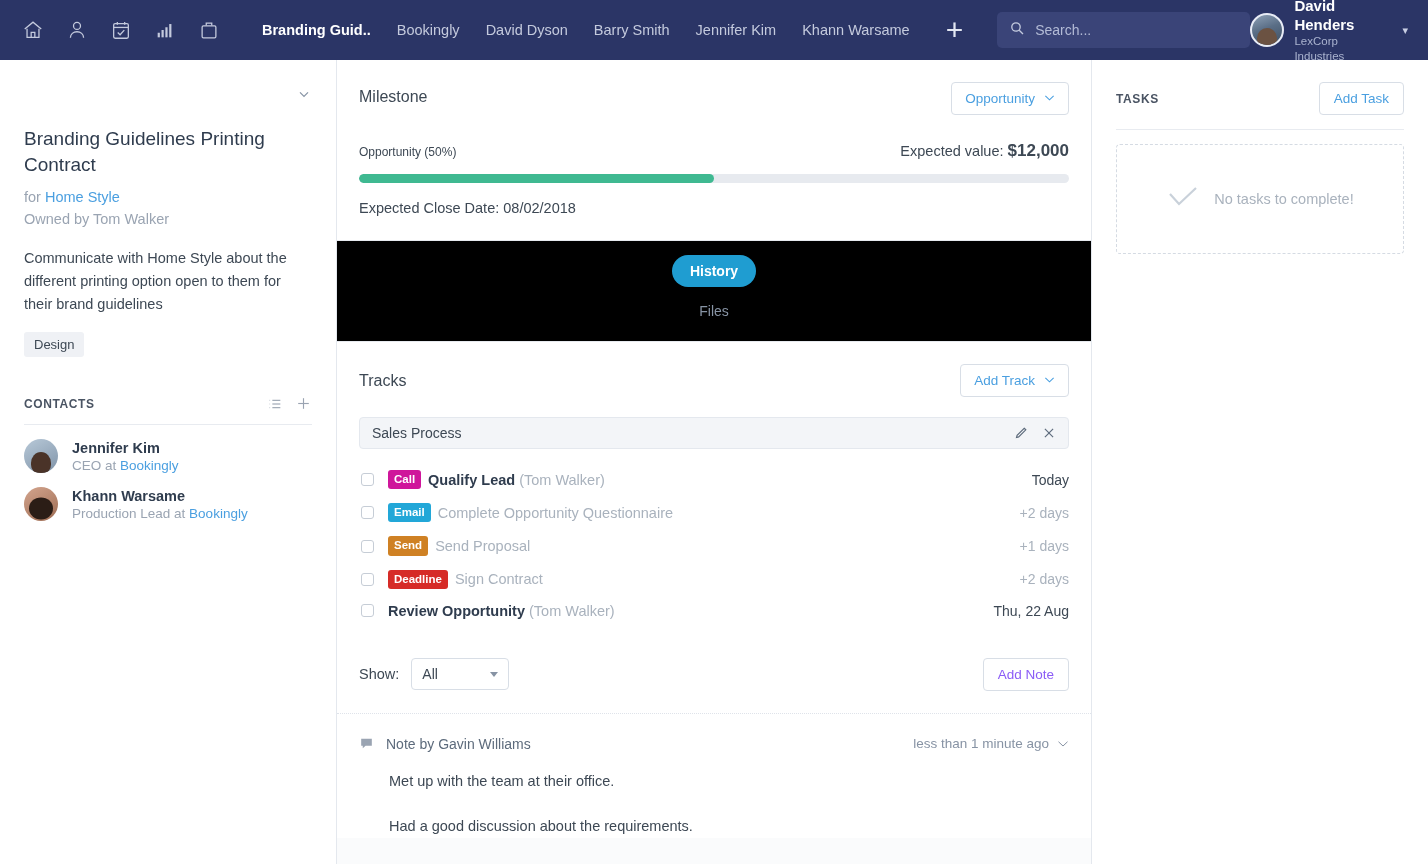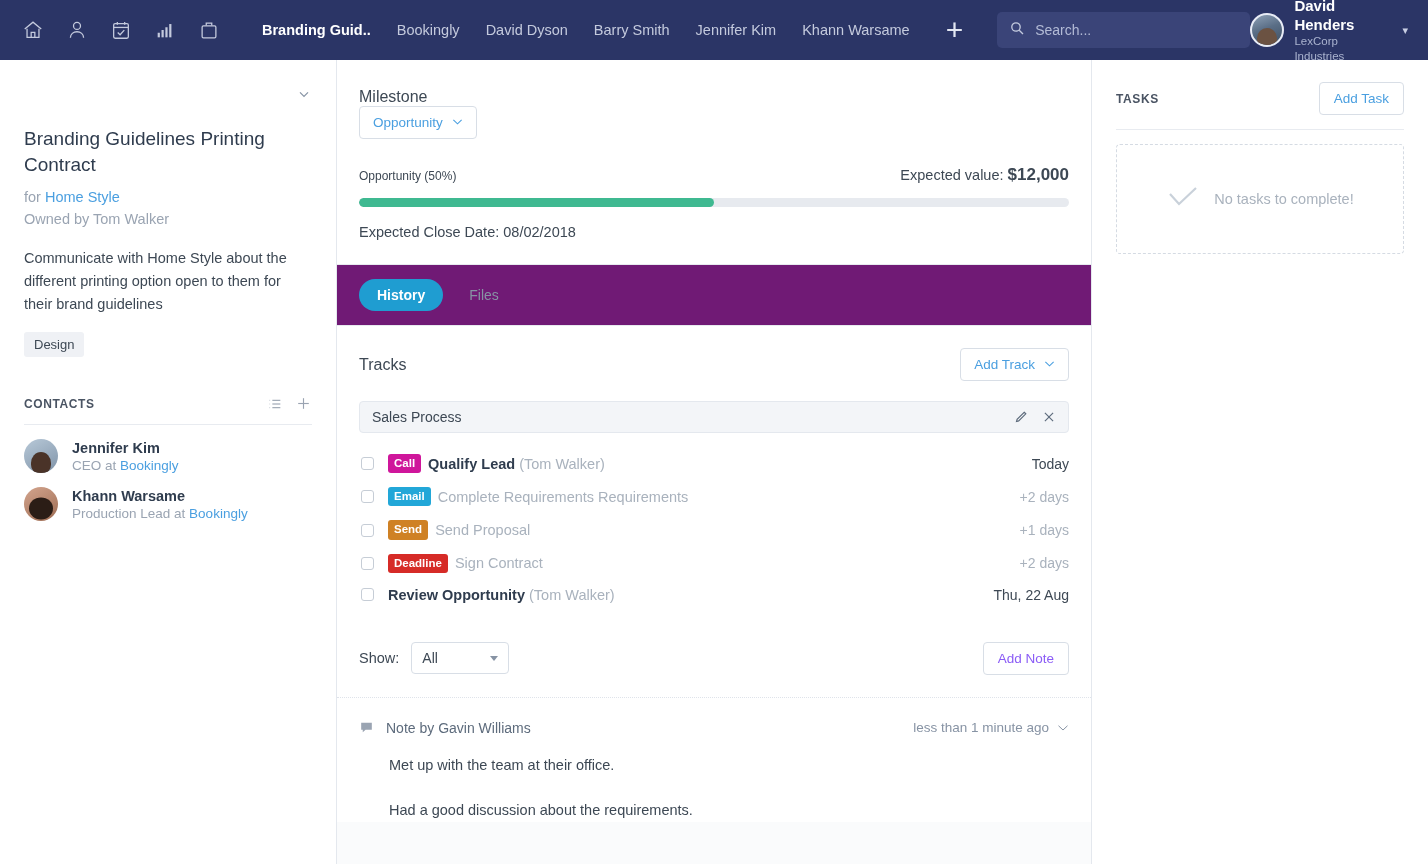--- a/index.html
+++ b/index.html
@@ -119,21 +119,21 @@
   .c-role a { color: #4a9fe0; text-decoration: none; }
 
   
   .center {
     width: 755px; flex: none; background: #fafbfc;
     border-right: 1px solid #e4e8ee;
     overflow: hidden;
   }
   .card { background: #ffffff; border-bottom: 1px solid #e7eaef; }
   .milestone { padding: 22px 22px 24px 22px; }
-  .ms-head { display: flex; align-items: flex-start; flex-direction: column; }
+  .ms-head { display: flex; align-items: flex-start; }
   .ms-title { font-size: 16px; color: #3d4854; flex: 1; padding-top: 6px; }
   .pill-btn {
     border: 1px solid #d8dee6; border-radius: 4px; background: #fff;
     color: #4a9fe0; font-size: 13.5px; padding: 8px 13px;
     display: flex; align-items: center; gap: 9px; cursor: pointer;
     font-family: "Liberation Sans", sans-serif;
   }
   .caret-sm { font-size: 10px; }
   .ms-row {
     display: flex; align-items: baseline; margin-top: 26px;
@@ -142,22 +142,22 @@
   .ms-right { font-size: 14.5px; color: #3d4854; }
   .ms-right b { font-size: 17px; font-weight: 600; }
   .bar {
     margin-top: 13px; height: 9px; border-radius: 5px; background: #e7eaef;
     overflow: hidden;
   }
   .bar-fill { height: 100%; background: #3fb991; border-radius: 5px; }
   .ms-date { margin-top: 17px; font-size: 14.5px; color: #3d4854; }
 
   .tabs-card {
-    background: #701a75; border-bottom: 1px solid #e7eaef;
-    padding: 14px 22px; display: flex; gap: 8px; align-items: center;
+    background: #000000; border-bottom: 1px solid #e7eaef;
+    padding: 14px 22px; display: flex; gap: 8px; align-items: center; flex-direction: column;
   }
   .tab {
     font-size: 14px; color: #8793a4; padding: 8px 18px; border-radius: 16px;
     cursor: pointer;
   }
   .tab.active { background: #1f9dd1; color: #fff; font-weight: 600; }
 
   .tracks { background: #fff; padding: 22px 22px 10px 22px; }
   .tr-head { display: flex; align-items: center; }
   .tr-title { font-size: 16px; color: #3d4854; flex: 1; }
@@ -448,21 +448,21 @@
       <div class="steps" id="steps">
           <div class="step">
             <span class="cb"></span>
             <span class="badge" style="background: rgb(207, 22, 155);">Call</span>
             <span class="step-label on">Qualify Lead<span class="step-who"> (Tom Walker)</span></span>
             <span class="step-when on">Today</span>
           </div>
           <div class="step">
             <span class="cb"></span>
             <span class="badge" style="background: rgb(34, 167, 216);">Email</span>
-            <span class="step-label off">Complete Requirements Requirements</span>
+            <span class="step-label off">Complete Opportunity Questionnaire</span>
             <span class="step-when off">+2 days</span>
           </div>
           <div class="step">
             <span class="cb"></span>
             <span class="badge" style="background: rgb(207, 129, 36);">Send</span>
             <span class="step-label off">Send Proposal</span>
             <span class="step-when off">+1 days</span>
           </div>
           <div class="step">
             <span class="cb"></span>

